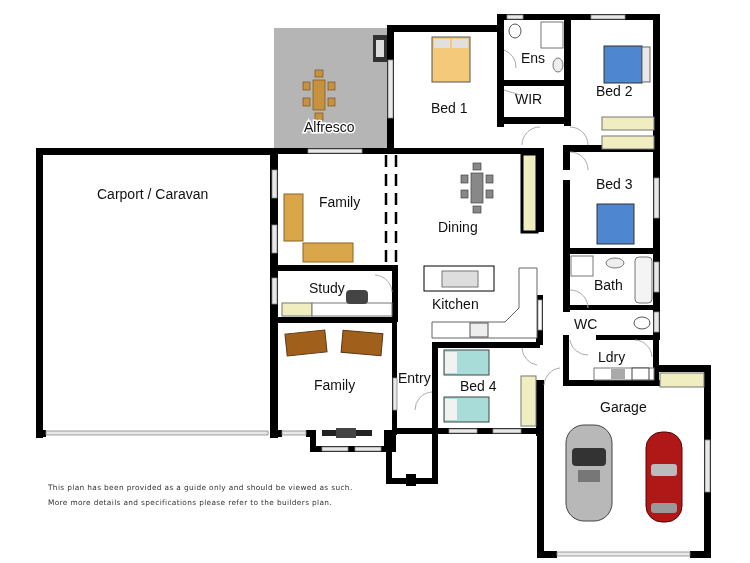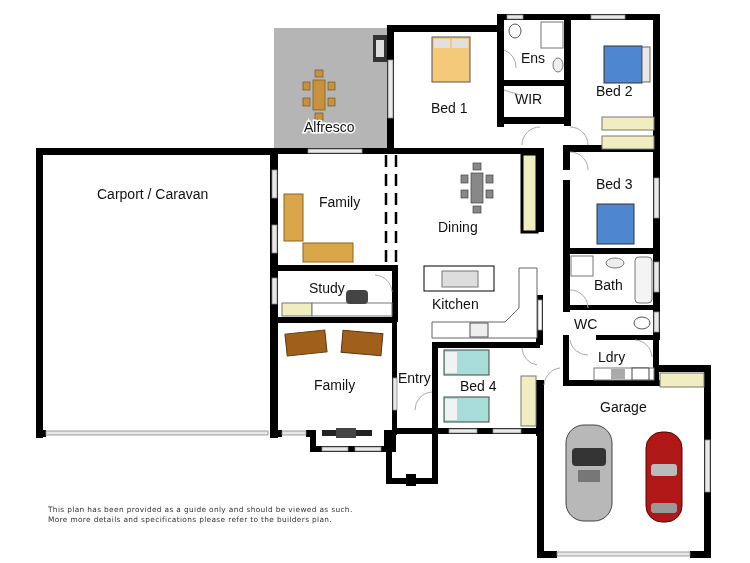--- a/index.html
+++ b/index.html
@@ -1,19 +1,19 @@
 <!DOCTYPE html>
 <html><head>
 <meta charset="utf-8">
 <style>
   html,body{margin:0;padding:0;background:#fff;}
   body{width:750px;height:563px;position:relative;overflow:hidden;font-family:"Liberation Sans",sans-serif;}
   #plan{position:absolute;left:0;top:0;}
   .lbl{font-family:"Liberation Sans",sans-serif;font-size:14px;fill:#111;}
-  .note{position:absolute;left:48px;top:505px;width:320px;font-family:"DejaVu Sans",sans-serif;font-size:7.4px;line-height:10px;color:#333;letter-spacing:0.35px;}
+  .note{position:absolute;left:48px;top:480px;width:320px;font-family:"DejaVu Sans",sans-serif;font-size:7.4px;line-height:15px;color:#333;letter-spacing:0.35px;}
 </style>
 </head>
 <body>
 
 <svg id="plan" width="750" height="563" viewBox="0 0 750 563">
 
   <rect x="274" y="28" width="116" height="122" fill="#b5b5b5"></rect>
 
   <g fill="#000">
 

